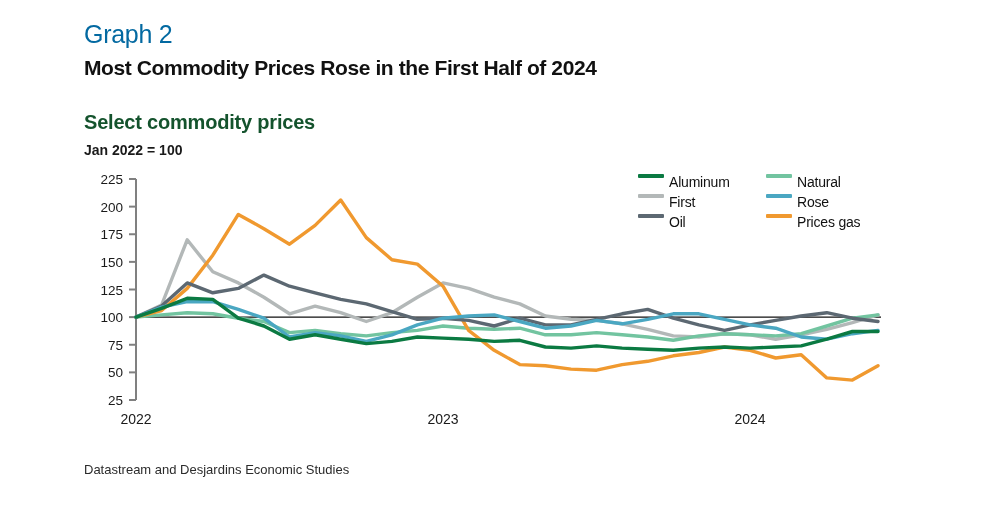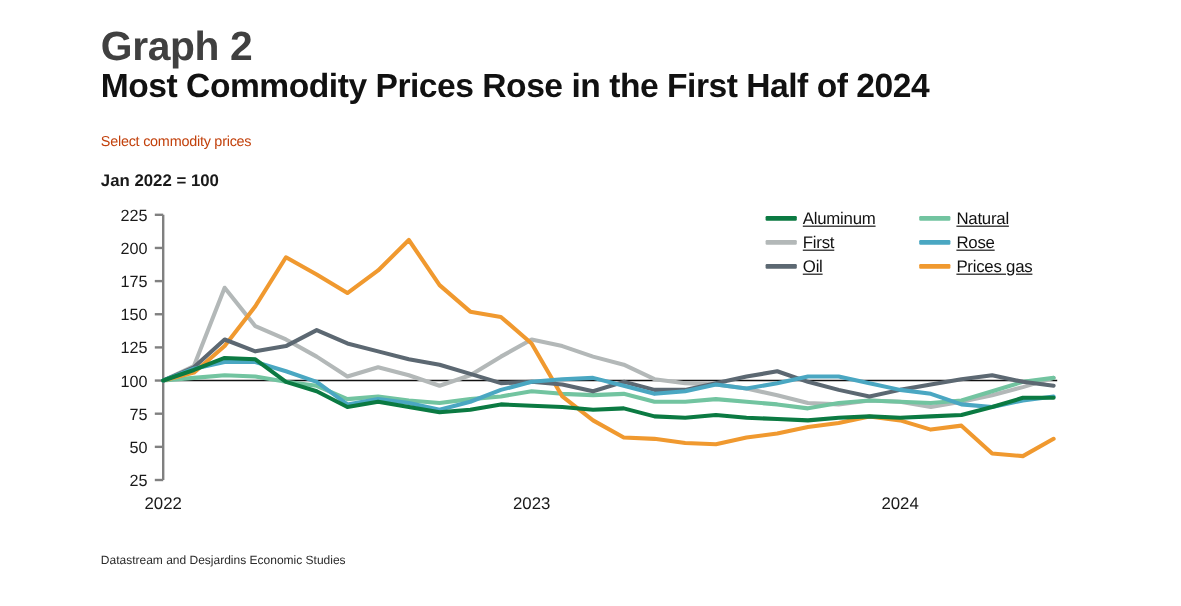--- a/index.html
+++ b/index.html
@@ -8,40 +8,40 @@
     background:#ffffff;
     font-family:"Liberation Sans", sans-serif;
     color:#1a1a1a;
     overflow:hidden;
     position:relative;
   }
   .page{position:absolute;inset:0;}
 
   .graph-label{
     position:absolute;left:84px;top:20px;
-    font-size:34px;font-weight:bold;color:#404040;
+    font-size:25px;font-weight:normal;color:#0369a1;
     letter-spacing:-0.3px;
   }
   .main-title{
     position:absolute;left:84px;top:56px;
-    font-size:28px;font-weight:bold;color:#111111;
+    font-size:21px;font-weight:bold;color:#111111;
     letter-spacing:-0.4px;
   }
   .subtitle{
     position:absolute;left:84px;top:111px;
-    font-size:12px;font-weight:normal;color:#c2410c;
+    font-size:20px;font-weight:bold;color:#14532d;
     letter-spacing:-0.2px;
   }
   .units{
     position:absolute;left:84px;top:142px;
     font-size:14px;color:#1a1a1a;font-weight:bold;
   }
   .source{
     position:absolute;left:84px;top:462px;
-    font-size:10px;color:#2b2b2b;
+    font-size:13px;color:#2b2b2b;
   }
   svg.plot{position:absolute;left:0;top:0;}
 
   .ytick-label{
     font-size:13.5px;fill:#1a1a1a;
     font-family:"Liberation Sans", sans-serif;
     text-anchor:end;
   }
   .xtick-label{
     font-size:14px;fill:#1a1a1a;
@@ -51,21 +51,21 @@
 
   .legend{
     position:absolute;left:638px;top:172px;
     width:250px;
     display:grid;
     grid-template-columns:112px 112px;
     grid-auto-rows:20px;
     column-gap:16px;
     align-items:center;
   }
-  .legend-item{display:flex;align-items:center;gap:5px;text-decoration:underline;}
+  .legend-item{display:flex;align-items:flex-start;gap:5px;}
   .legend-swatch{display:block;width:26px;height:4px;border-radius:1px;flex:0 0 auto;}
   .legend-text{font-size:14px;color:#111;white-space:nowrap;letter-spacing:-0.2px;}
 </style>
 </head>
 <body>
 
 <div class="page">
 
   <div class="graph-label">Graph 2</div>
 

